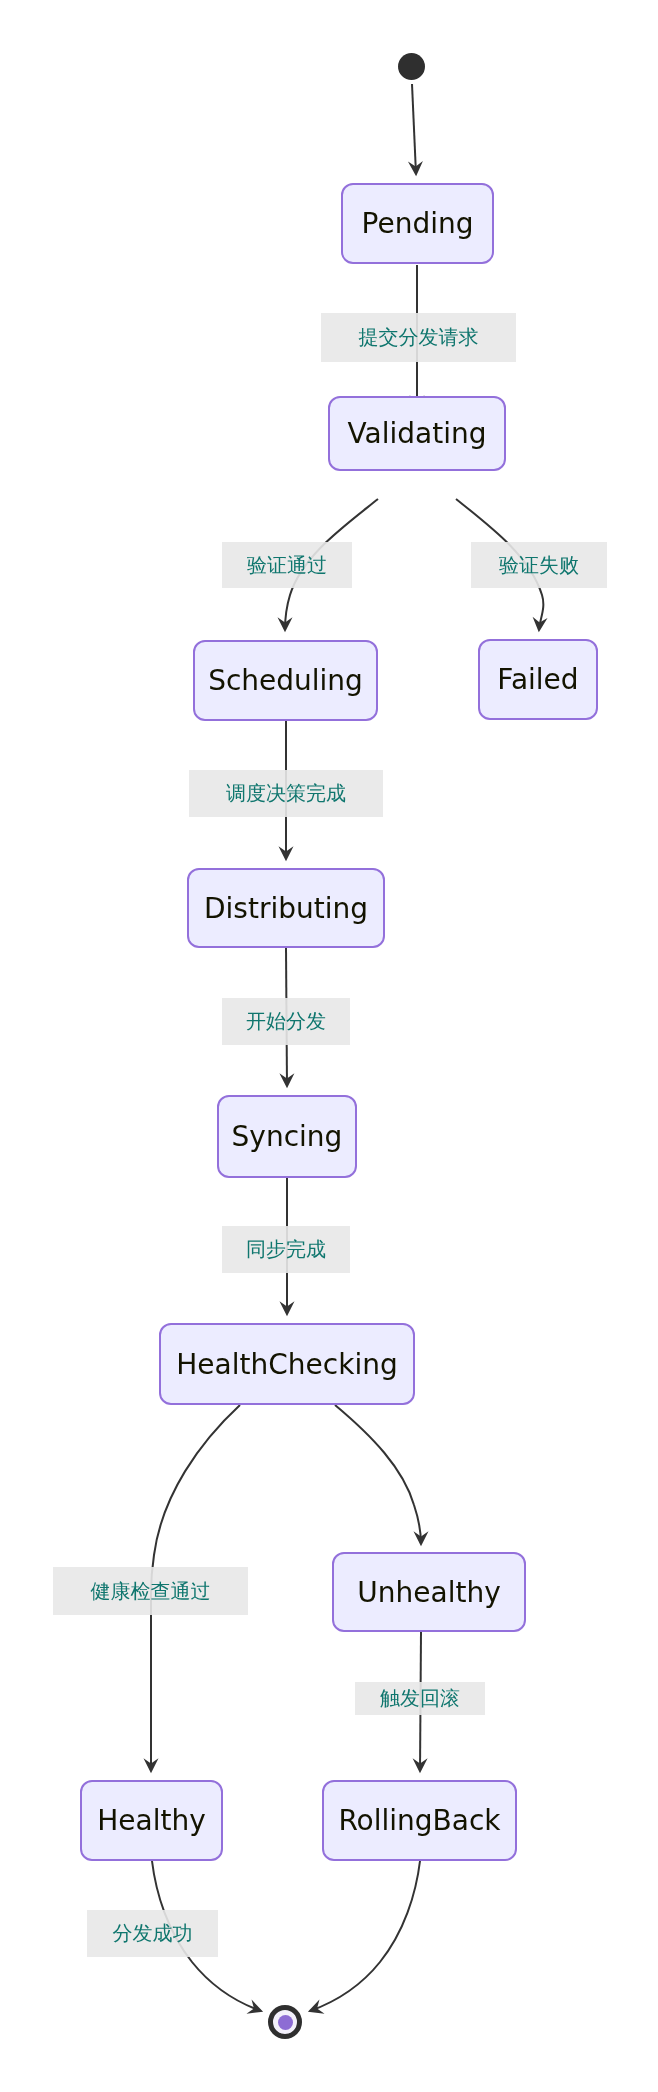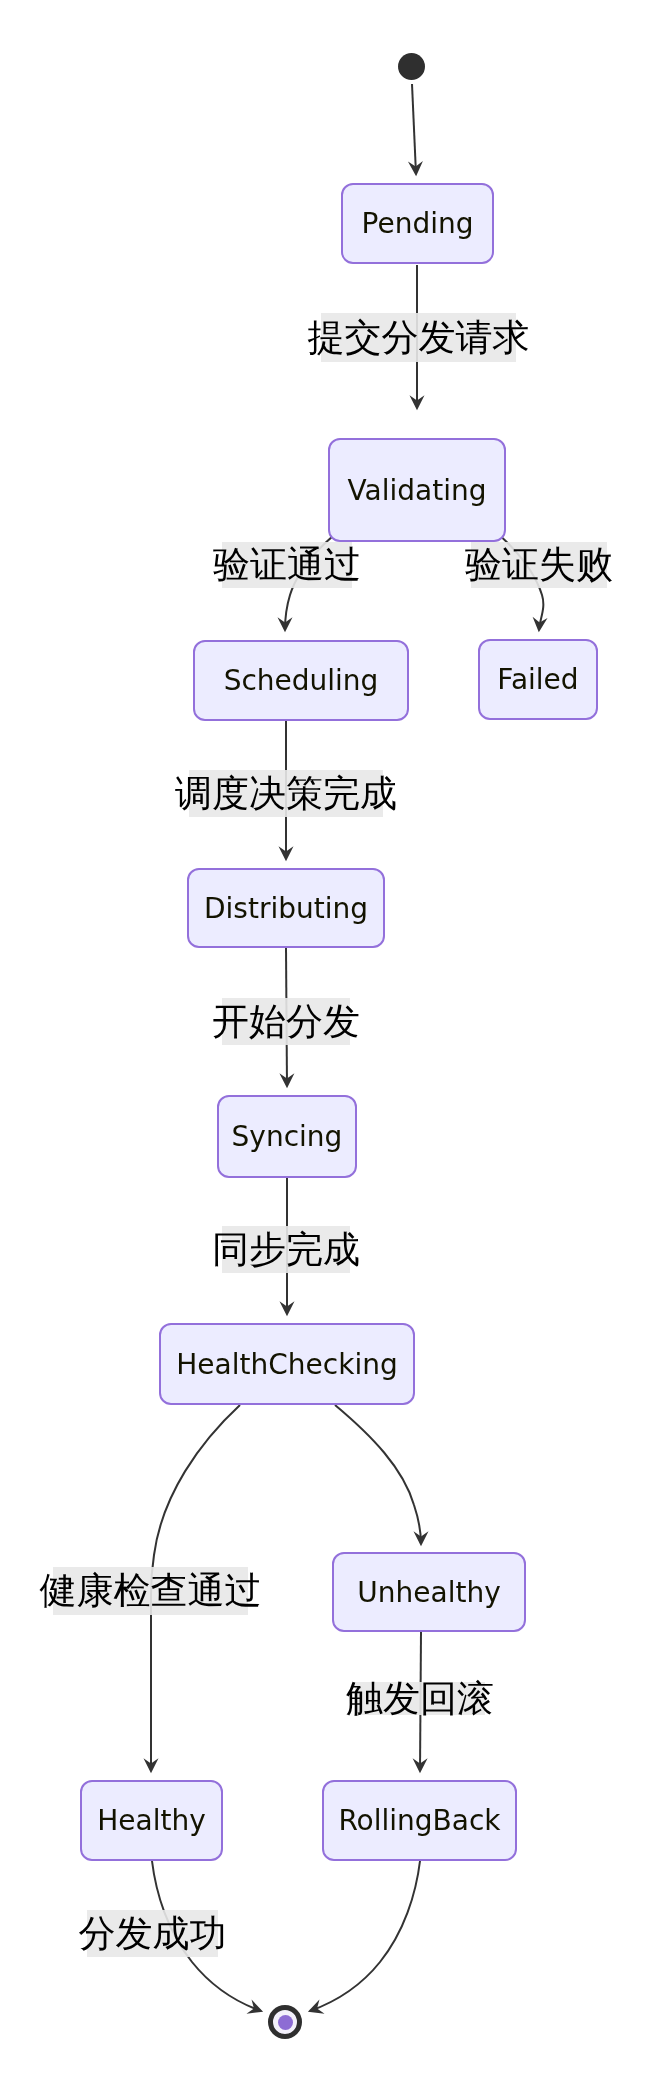--- a/index.html
+++ b/index.html
@@ -21,22 +21,22 @@
     border-radius:12px;
     box-sizing:border-box;
     color:#131300;
     font-size:28px;
     white-space:nowrap;
   }
   .elabel{
     position:absolute;
     display:flex;align-items:center;justify-content:center;
     background:rgba(232,232,232,0.9);
-    color:#000000;
-    font-size:37px;
+    color:#0f766e;
+    font-size:20px;
     box-sizing:border-box;
     white-space:nowrap;
   }
   .start-node{
     position:absolute;
     left:398px;top:53px;width:27px;height:27px;
     background:#2f2f2f;border-radius:50%;
   }
   .final-node{
     position:absolute;
@@ -74,24 +74,24 @@
     <path class="edge" marker-end="url(#arrow)" d="M421,1632 L420,1771"></path>
     <path class="edge" marker-end="url(#arrow)" d="M152,1861 C156,1894 168,1932 192,1962 C212,1987 236,2002 261,2011"></path>
     <path class="edge" marker-end="url(#arrow)" d="M420,1861 C416,1894 404,1932 380,1962 C360,1987 335,2002 310,2011"></path>
   </svg>
 
   <div class="start-node"></div>
 
   <div class="state" style="left:341px;top:183px;width:153px;height:81px">
     <span>Pending</span>
   </div>
-  <div class="state" style="left:328px;top:438px;width:178px;height:104px">
+  <div class="state" style="left:328px;top:396px;width:178px;height:75px">
     <span>Validating</span>
   </div>
-  <div class="state" style="left:193px;top:640px;width:216px;height:81px">
+  <div class="state" style="left:193px;top:640px;width:185px;height:81px">
     <span>Scheduling</span>
   </div>
   <div class="state" style="left:478px;top:639px;width:120px;height:81px">
     <span>Failed</span>
   </div>
   <div class="state" style="left:187px;top:868px;width:198px;height:80px">
     <span>Distributing</span>
   </div>
   <div class="state" style="left:217px;top:1095px;width:140px;height:83px">
     <span>Syncing</span>

